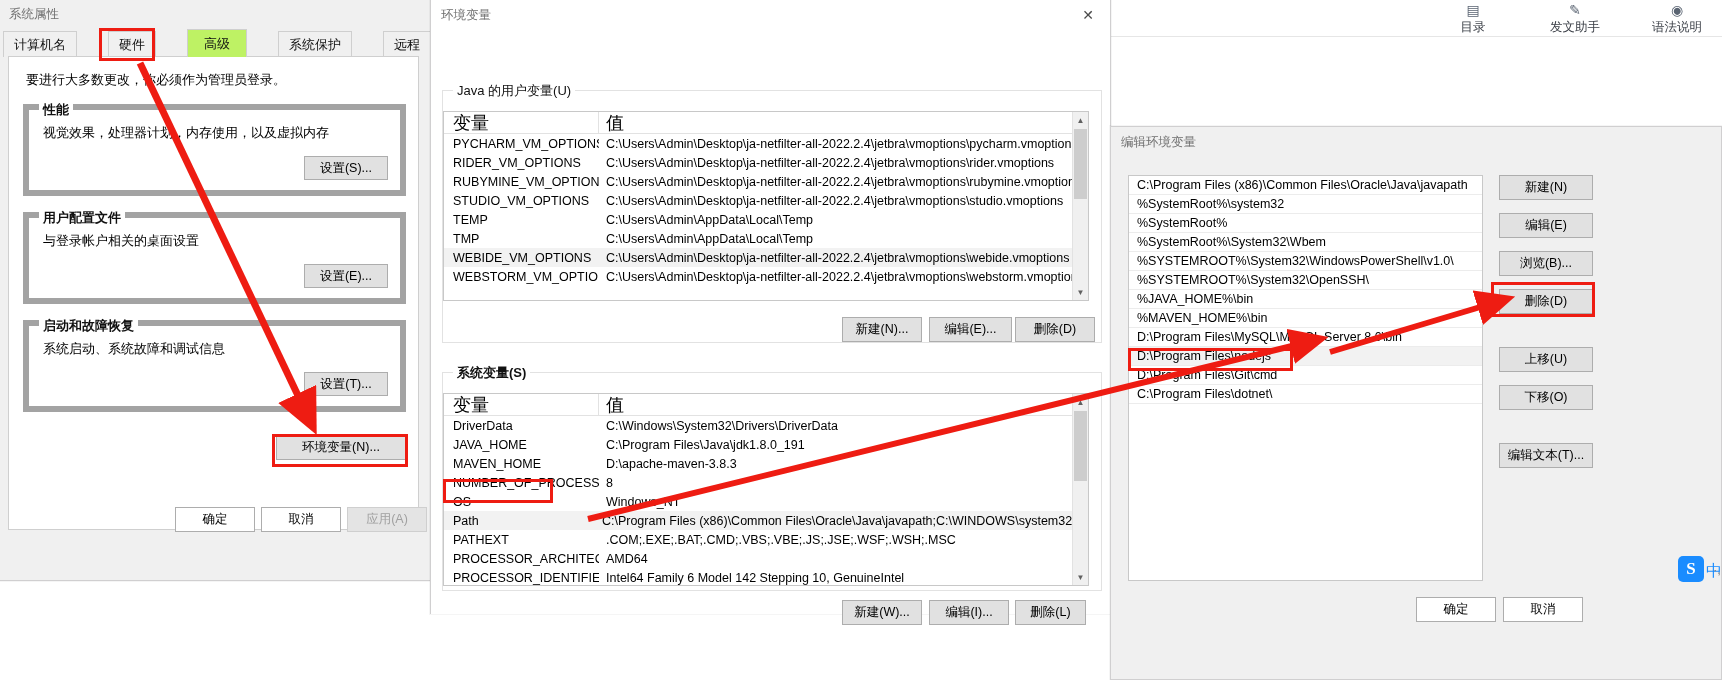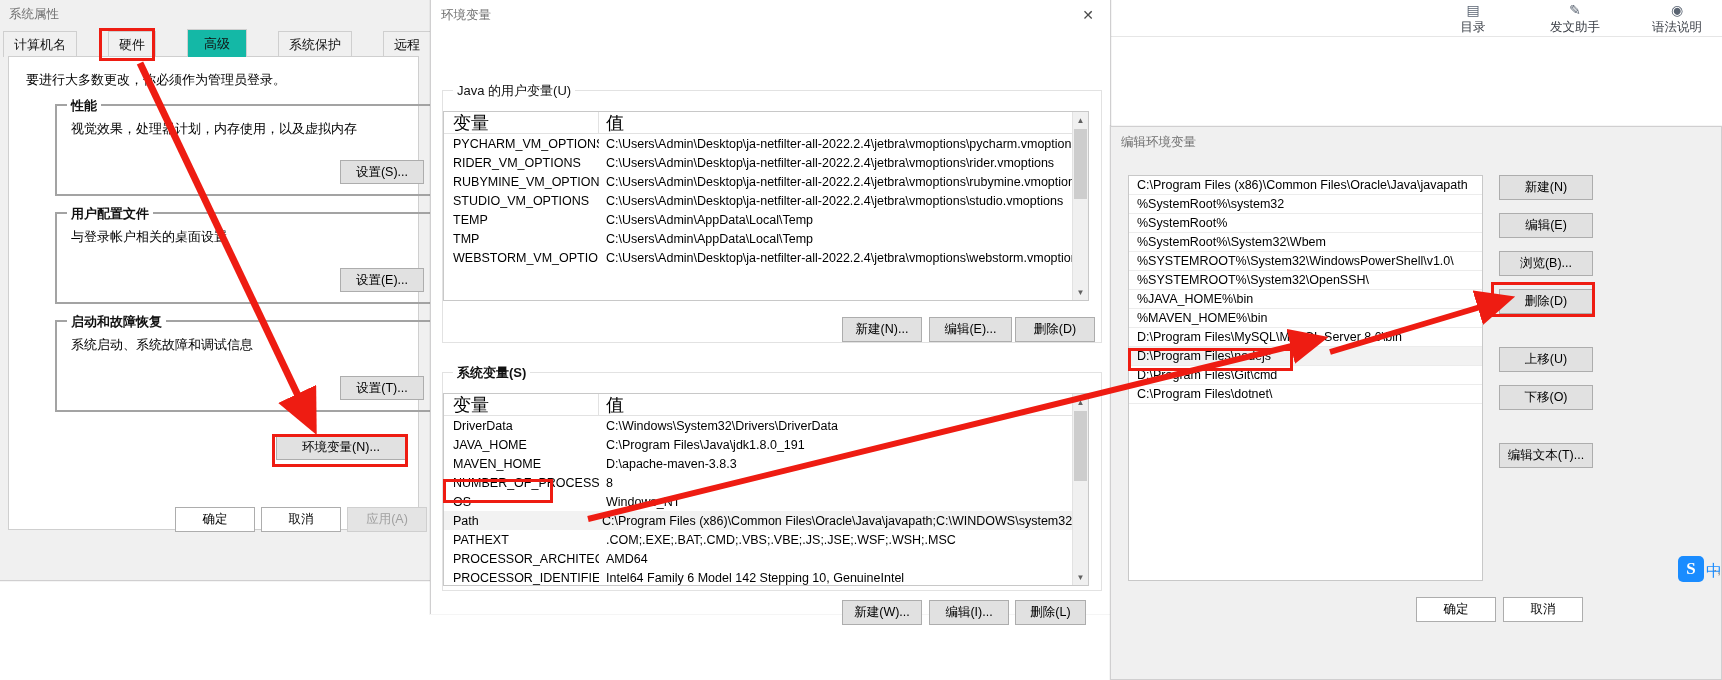--- a/index.html
+++ b/index.html
@@ -68,37 +68,36 @@
   .tab {
     height: 26px; line-height: 25px;
     padding: 0 10px;
     border: 1px solid #cfcfcf;
     border-bottom: none;
     background: #f0f0f0;
     font-size: 13px; color: #111;
     margin-right: -1px;
   }
   .tab.active {
-    background: #14b8a6;
+    background: #bef264;
     height: 28px; line-height: 27px;
     position: relative; z-index: 3; text-align: center;
   }
   .tab-page {
     position: absolute; left: 9px; top: 57px;
     width: 411px; height: 474px;
     background: #ffffff;
     border: 1px solid #cfcfcf;
   }
 
   .intro-text { position: absolute; left: 17px; top: 14px; font-size: 13px; }
 
   .group {
     position: absolute;
-    border: 2px solid #a3a3a3;
-    margin-left: 32px;
+    border: 6px solid #a3a3a3;
   }
   .group-label {
     position: absolute; top: -9px; left: 10px;
     background: #fff; padding: 0 4px;
     font-size: 13px; font-weight: bold; color: #111;
   }
   .group-desc { position: absolute; left: 14px; top: 14px; font-size: 13px; }
 
   .btn {
     background: #e1e1e1;
@@ -299,20 +298,24 @@
               <div class="c1">STUDIO_VM_OPTIONS</div>
               <div class="c2">C:\Users\Admin\Desktop\ja-netfilter-all-2022.2.4\jetbra\vmoptions\studio.vmoptions</div>
             </div>
             <div class="lv-row">
               <div class="c1">TEMP</div>
               <div class="c2">C:\Users\Admin\AppData\Local\Temp</div>
             </div>
             <div class="lv-row">
               <div class="c1">TMP</div>
               <div class="c2">C:\Users\Admin\AppData\Local\Temp</div>
+            </div>
+            <div class="lv-row sel">
+              <div class="c1">WEBIDE_VM_OPTIONS</div>
+              <div class="c2">C:\Users\Admin\Desktop\ja-netfilter-all-2022.2.4\jetbra\vmoptions\webide.vmoptions</div>
             </div>
             <div class="lv-row">
               <div class="c1">WEBSTORM_VM_OPTIONS</div>
               <div class="c2">C:\Users\Admin\Desktop\ja-netfilter-all-2022.2.4\jetbra\vmoptions\webstorm.vmoptions</div>
             </div>
           </div>
         <div class="sb">
           <div class="sb-arrow up">▲</div>
           <div class="sb-thumb" style="top:17px; height:70px;"></div>
           <div class="sb-arrow down">▼</div>

